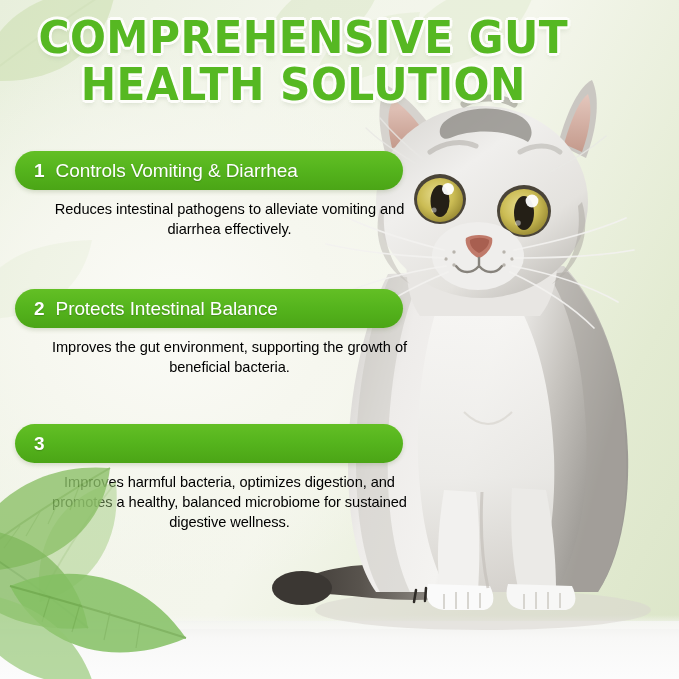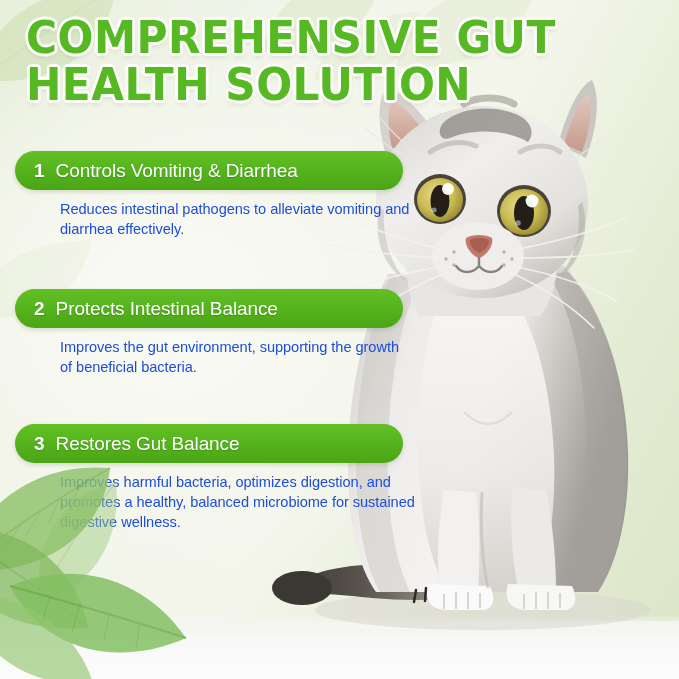--- a/index.html
+++ b/index.html
@@ -10,20 +10,21 @@
   body {
     font-family: "Liberation Sans", sans-serif;
   }
 
   .infographic {
     position: relative;
     width: 679px;
     height: 679px;
     overflow: hidden;
     background: #eef2e4;
+    text-align: center;
   }
 
   
   .bg-base {
     position: absolute;
     inset: 0;
     background:
       radial-gradient(ellipse 58% 52% at 26% 46%, #fbfbf7 0%, #f6f7ef 38%, rgba(238,242,228,0) 78%),
       linear-gradient(118deg, #e8efdc 0%, #f2f5ea 30%, #f4f6ec 52%, #e3ebd2 80%, #dbe5c8 100%);
   }
@@ -118,24 +119,24 @@
   }
   .pill-label {
     font-size: 19px;
     font-weight: 400;
     color: #ffffff;
     line-height: 1;
     letter-spacing: -0.1px;
     text-shadow: 0 1px 1px rgba(40,80,20,0.35);
   }
   .feature-desc {
-    margin: 9px 0 0 45px;
+    margin: 9px 0 0 29px;
     font-size: 14.6px;
     line-height: 20px;
-    color: #1d4ed8;
+    color: #000000;
     letter-spacing: -0.05px;
   }
 
   
   .cat {
     position: absolute;
     left: 268px;
     top: 60px;
     width: 411px;
     height: 580px;
@@ -333,21 +334,20 @@
     <div class="pill">
       <span class="pill-num">2</span>
       <span class="pill-label">Protects Intestinal Balance</span>
     </div>
     <p class="feature-desc">Improves the gut environment, supporting the growth of beneficial bacteria.</p>
   </div>
 
   <div class="feature feature-3">
     <div class="pill">
       <span class="pill-num">3</span>
-      <span class="pill-label">Restores Gut Balance</span>
     </div>
     <p class="feature-desc">Improves harmful bacteria, optimizes digestion, and promotes a healthy, balanced microbiome for sustained digestive wellness.</p>
   </div>
 
   <div class="leaf leaf-bl5">
     <svg width="96" height="130" viewBox="0 0 96 130">
       <path d="M88 4 C36 16 4 62 12 124 C62 110 94 66 88 4 Z" fill="#9ec97a" opacity="0.85"></path>
       <path d="M88 4 C58 42 30 82 12 124" stroke="#8cbb66" stroke-width="1.8" fill="none" opacity="0.8"></path>
     </svg>
   </div>

